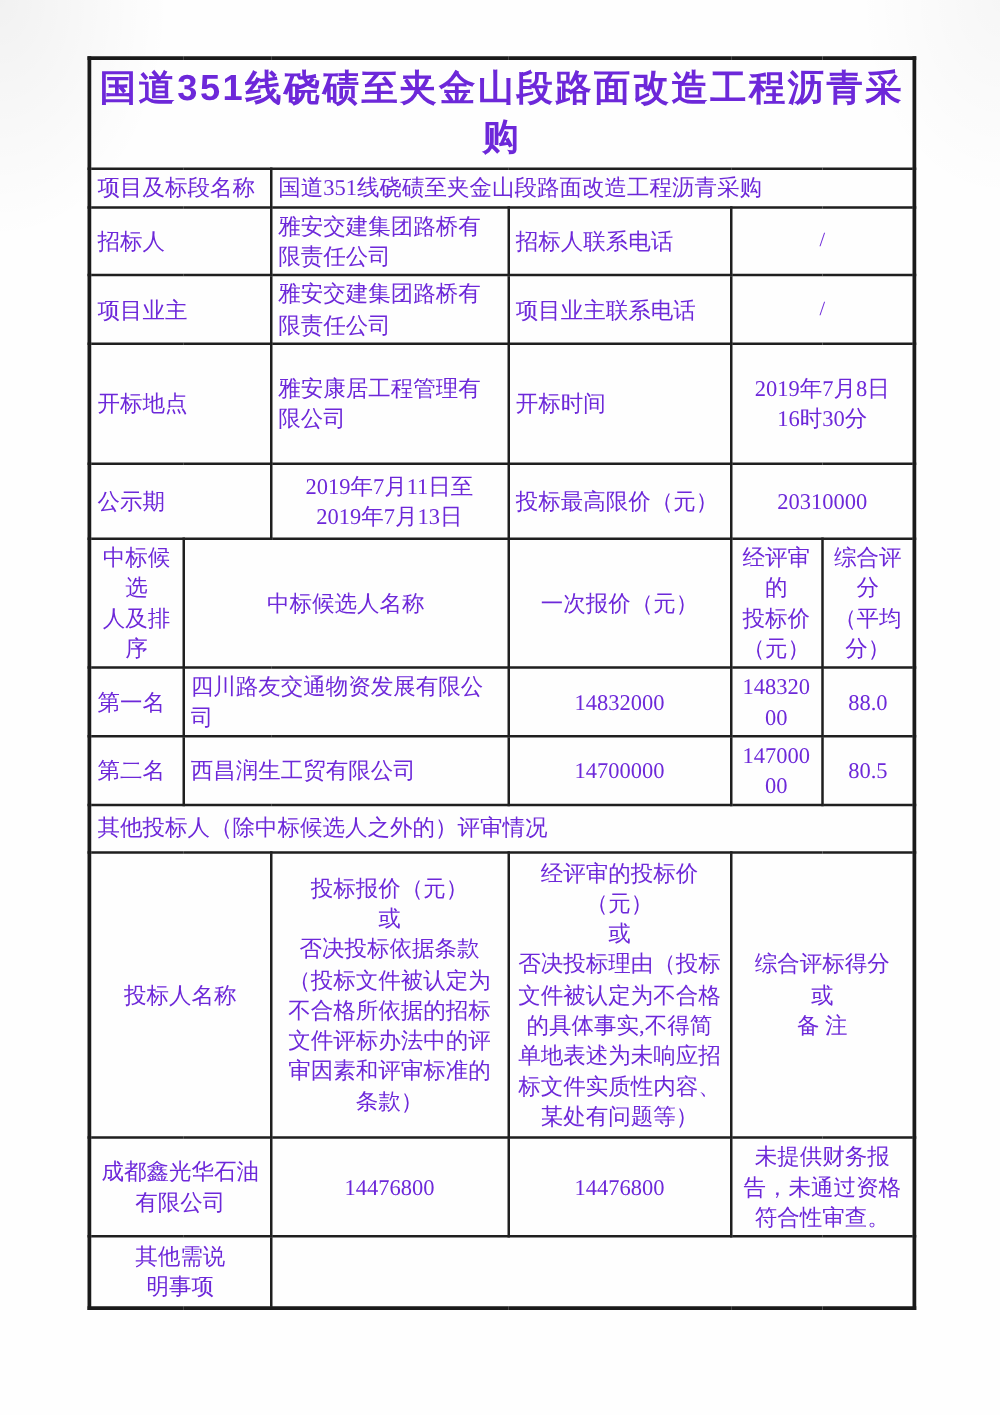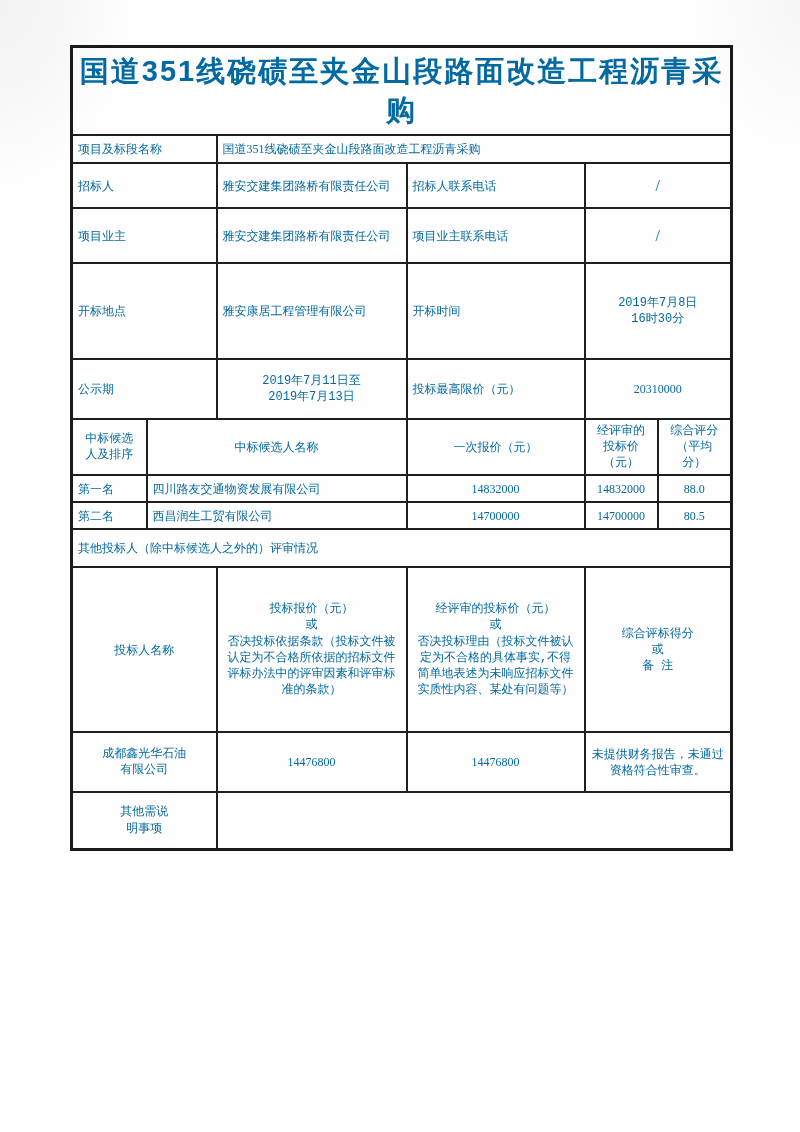--- a/index.html
+++ b/index.html
@@ -4,21 +4,21 @@
 <style>
   * { box-sizing: border-box; }
   html, body { margin: 0; padding: 0; background: #ffffff; }
   .page {
     position: relative;
     width: 800px;
     height: 1132px;
     background: #fefefe;
     overflow: hidden;
     font-family: "Liberation Serif", serif;
-    color: #0369a1;
+    color: #6d28d9;
   }
   
   .page::before {
     content: "";
     position: absolute; inset: 0;
     background:
       radial-gradient(ellipse at 0% 0%, rgba(0,0,0,0.05), transparent 12%),
       radial-gradient(ellipse at 100% 0%, rgba(0,0,0,0.03), transparent 10%);
     pointer-events: none;
   }
@@ -26,38 +26,38 @@
     position: absolute;
     left: 70px;
     top: 45px;
     width: 660px;
     border-collapse: collapse;
     table-layout: fixed;
     border: 3px solid #1a1a1a;
   }
   td {
     border: 2px solid #1f1f1f;
-    font-size: 12px;
+    font-size: 18px;
     line-height: 1.35;
     padding: 2px 5px;
     vertical-align: middle;
     word-break: break-all;
   }
   .title-cell {
     font-family: "Liberation Sans", sans-serif;
     font-weight: bold;
     font-size: 29px;
     letter-spacing: 2px;
     text-align: center;
     padding: 4px 2px;
   }
   .lbl { text-align: left; }
   .val { text-align: left; }
   .ctr { text-align: center; }
-  .pre { white-space: pre-line; font-family: Liberation Mono, monospace; }
+  .pre { white-space: pre-line; }
   .hdr { text-align: center; }
   .para { text-align: center; padding: 4px 7px; }
   .slash { font-size: 16px; }
 </style>
 </head>
 <body>
 
 <div class="page">
   <table class="doc">
     <colgroup>

